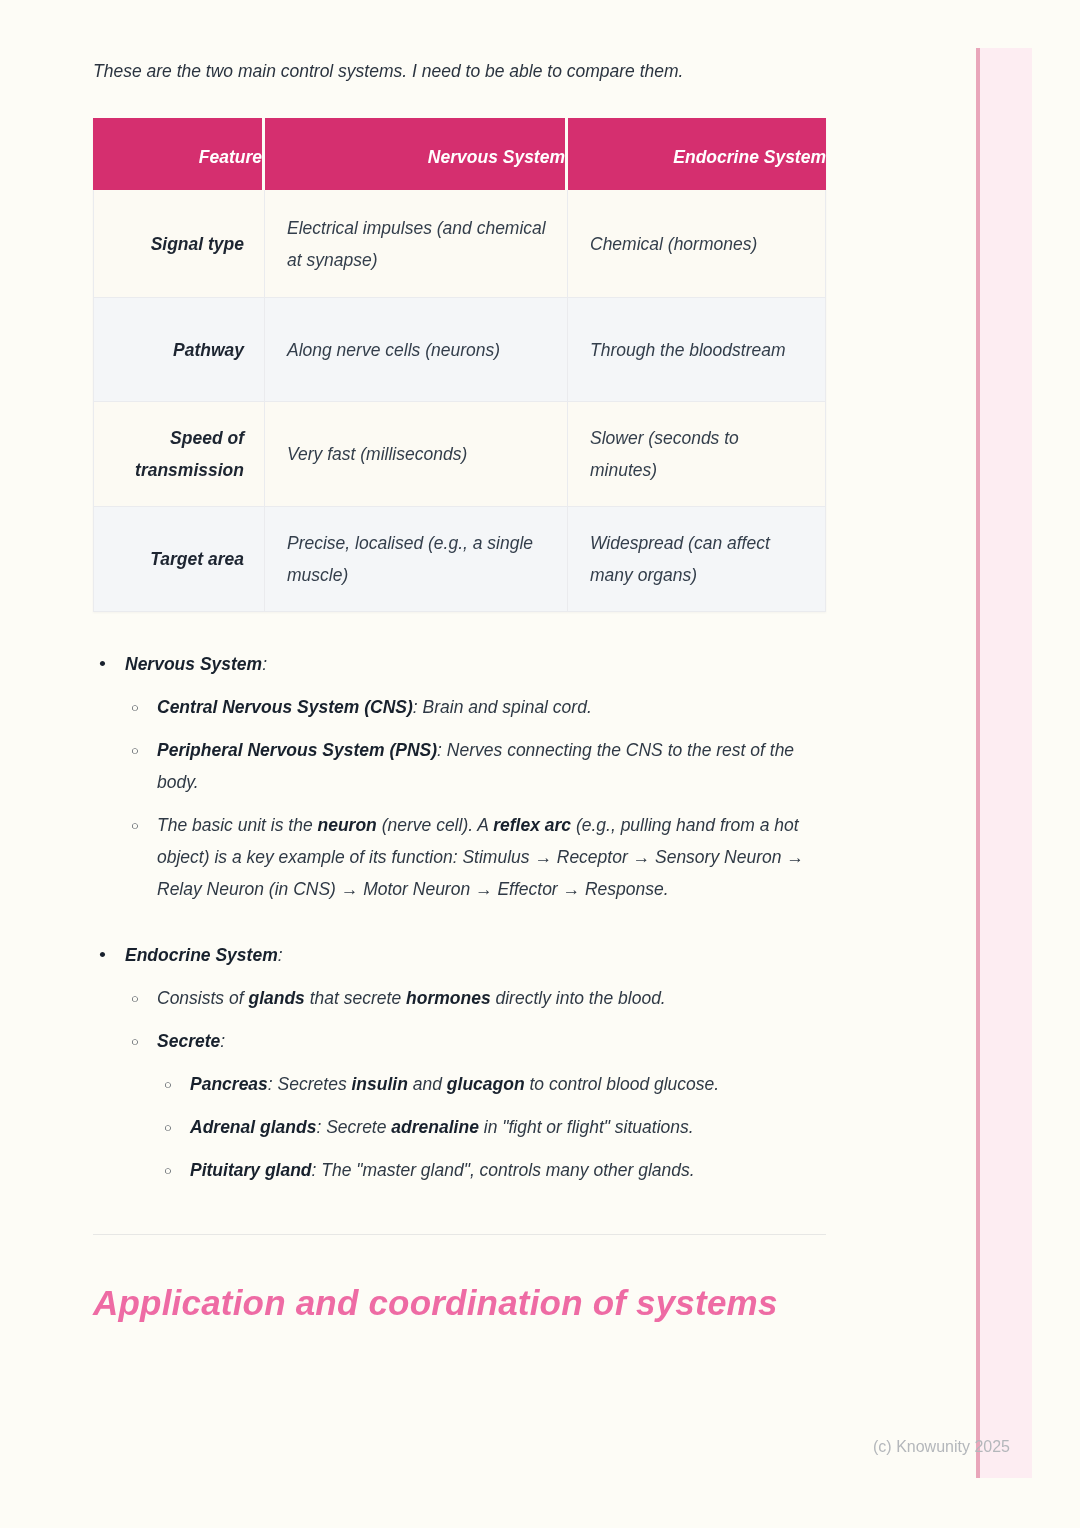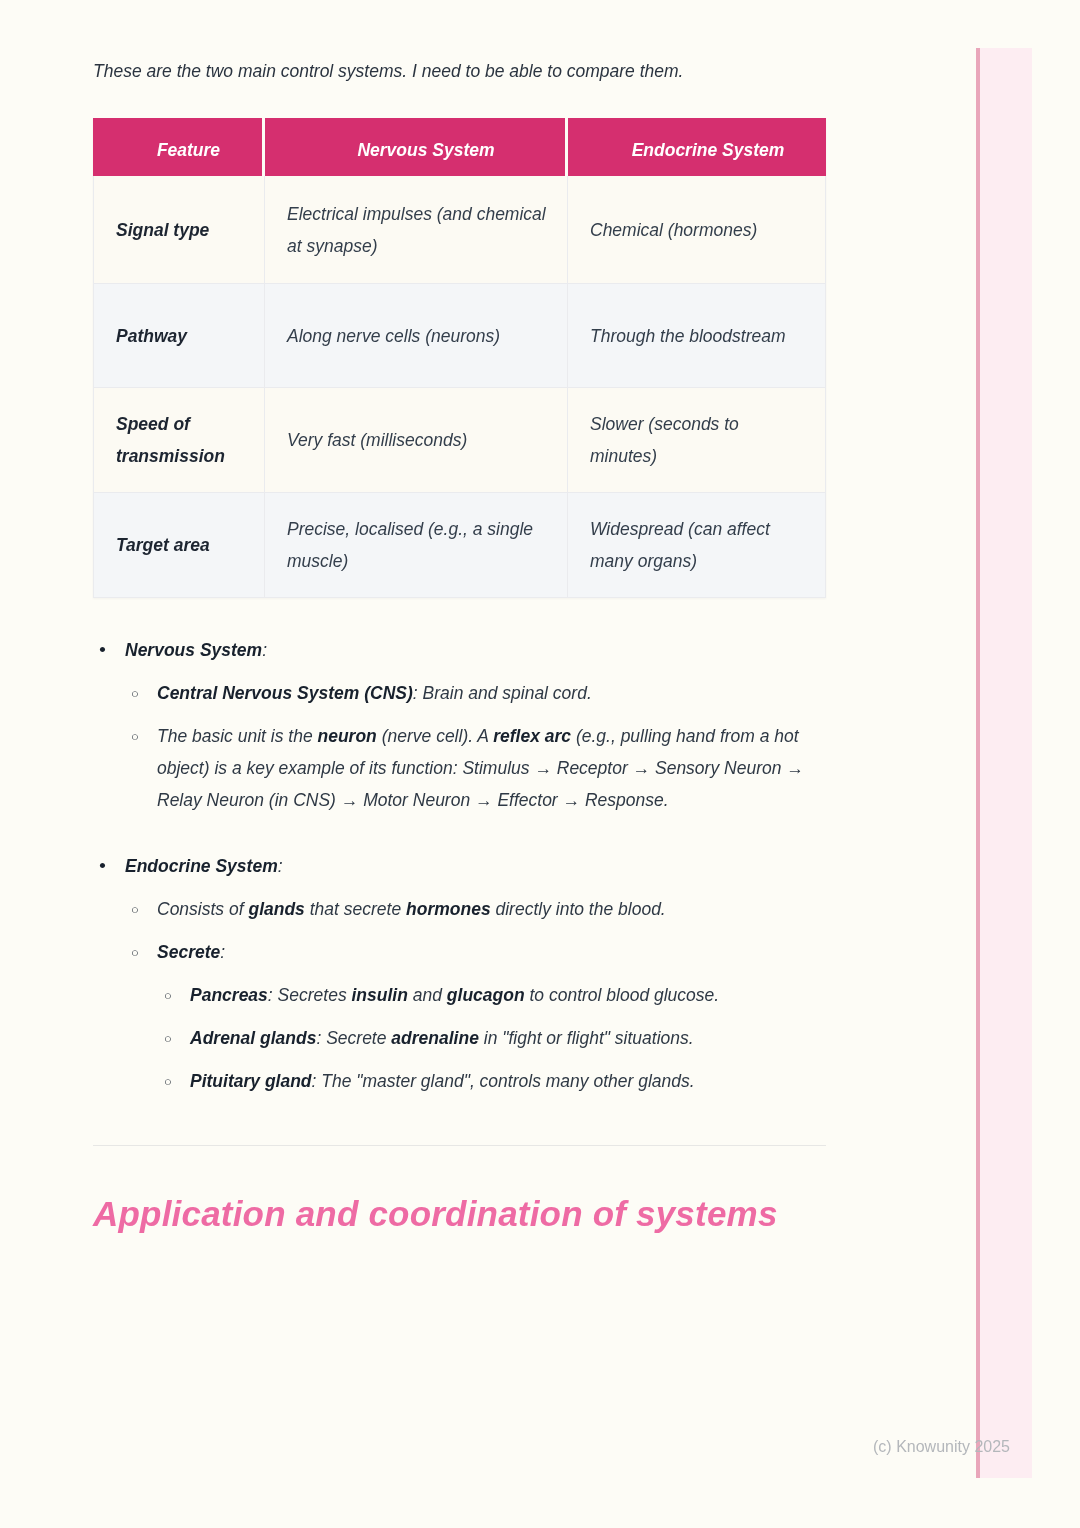--- a/index.html
+++ b/index.html
@@ -33,41 +33,42 @@
     box-shadow: 0 1px 2px rgba(0,0,0,0.04);
   }
   col.c1 { width: 172px; }
   col.c2 { width: 303px; }
   col.c3 { width: 258px; }
   thead th {
     background: #d52f6f;
     color: #ffffff;
     font-size: 17.5px;
     font-weight: 700;
-    text-align: center;
-    height: 58px;
+    text-align: right;
+    height: 72px;
     padding: 7px 0 0 22px;
     vertical-align: middle;
     border-right: 3px solid #fdfcf6;
   }
   thead th:last-child { border-right: none; }
   tbody td {
     font-size: 17.5px;
     line-height: 32px;
     vertical-align: middle;
     padding: 20px 20px 20px 22px;
     border-right: 1px solid #eaebee;
     border-bottom: 1px solid #eaebee;
     height: 104px;
   }
   tbody tr:first-child td { height: 108px; }
   tbody td:first-child {
     font-weight: 700;
     color: #1d2531;
     border-left: 1px solid #eaebee;
+    text-align: right;
   }
   tbody tr:nth-child(odd) td { background: #fcfaf3; }
   tbody tr:nth-child(even) td { background: #f4f6f8; }
   
   .bullets {
     margin-top: 36px;
     font-size: 17.5px;
     line-height: 32px;
     color: #2f3945;
   }
@@ -165,20 +166,21 @@
           <td>Target area</td>
           <td>Precise, localised (e.g., a single muscle)</td>
           <td>Widespread (can affect many organs)</td>
         </tr>
       </tbody>
   </table>
 
   <div class="bullets" id="bullet-list">
       <div class="li lvl1"><b>Nervous System</b><span>:</span></div>
       <div class="li lvl2"><b>Central Nervous System (CNS)</b><span>: Brain and spinal cord.</span></div>
+      <div class="li lvl2"><b>Peripheral Nervous System (PNS)</b><span>: Nerves connecting the CNS to the rest of the body.</span></div>
       <div class="li lvl2"><span>The basic unit is the </span><b>neuron</b><span> (nerve cell). A </span><b>reflex arc</b><span> (e.g., pulling hand from a hot object) is a key example of its function: Stimulus → Receptor → Sensory Neuron → Relay Neuron (in CNS) → Motor Neuron → Effector → Response.</span></div>
       <div class="li lvl1"><b>Endocrine System</b><span>:</span></div>
       <div class="li lvl2"><span>Consists of </span><b>glands</b><span> that secrete </span><b>hormones</b><span> directly into the blood.</span></div>
       <div class="li lvl2"><b>Secrete</b><span>:</span></div>
       <div class="li lvl3"><b>Pancreas</b><span>: Secretes </span><b>insulin</b><span> and </span><b>glucagon</b><span> to control blood glucose.</span></div>
       <div class="li lvl3"><b>Adrenal glands</b><span>: Secrete </span><b>adrenaline</b><span> in "fight or flight" situations.</span></div>
       <div class="li lvl3"><b>Pituitary gland</b><span>: The "master gland", controls many other glands.</span></div>
     </div>
 
   <hr class="divider">

